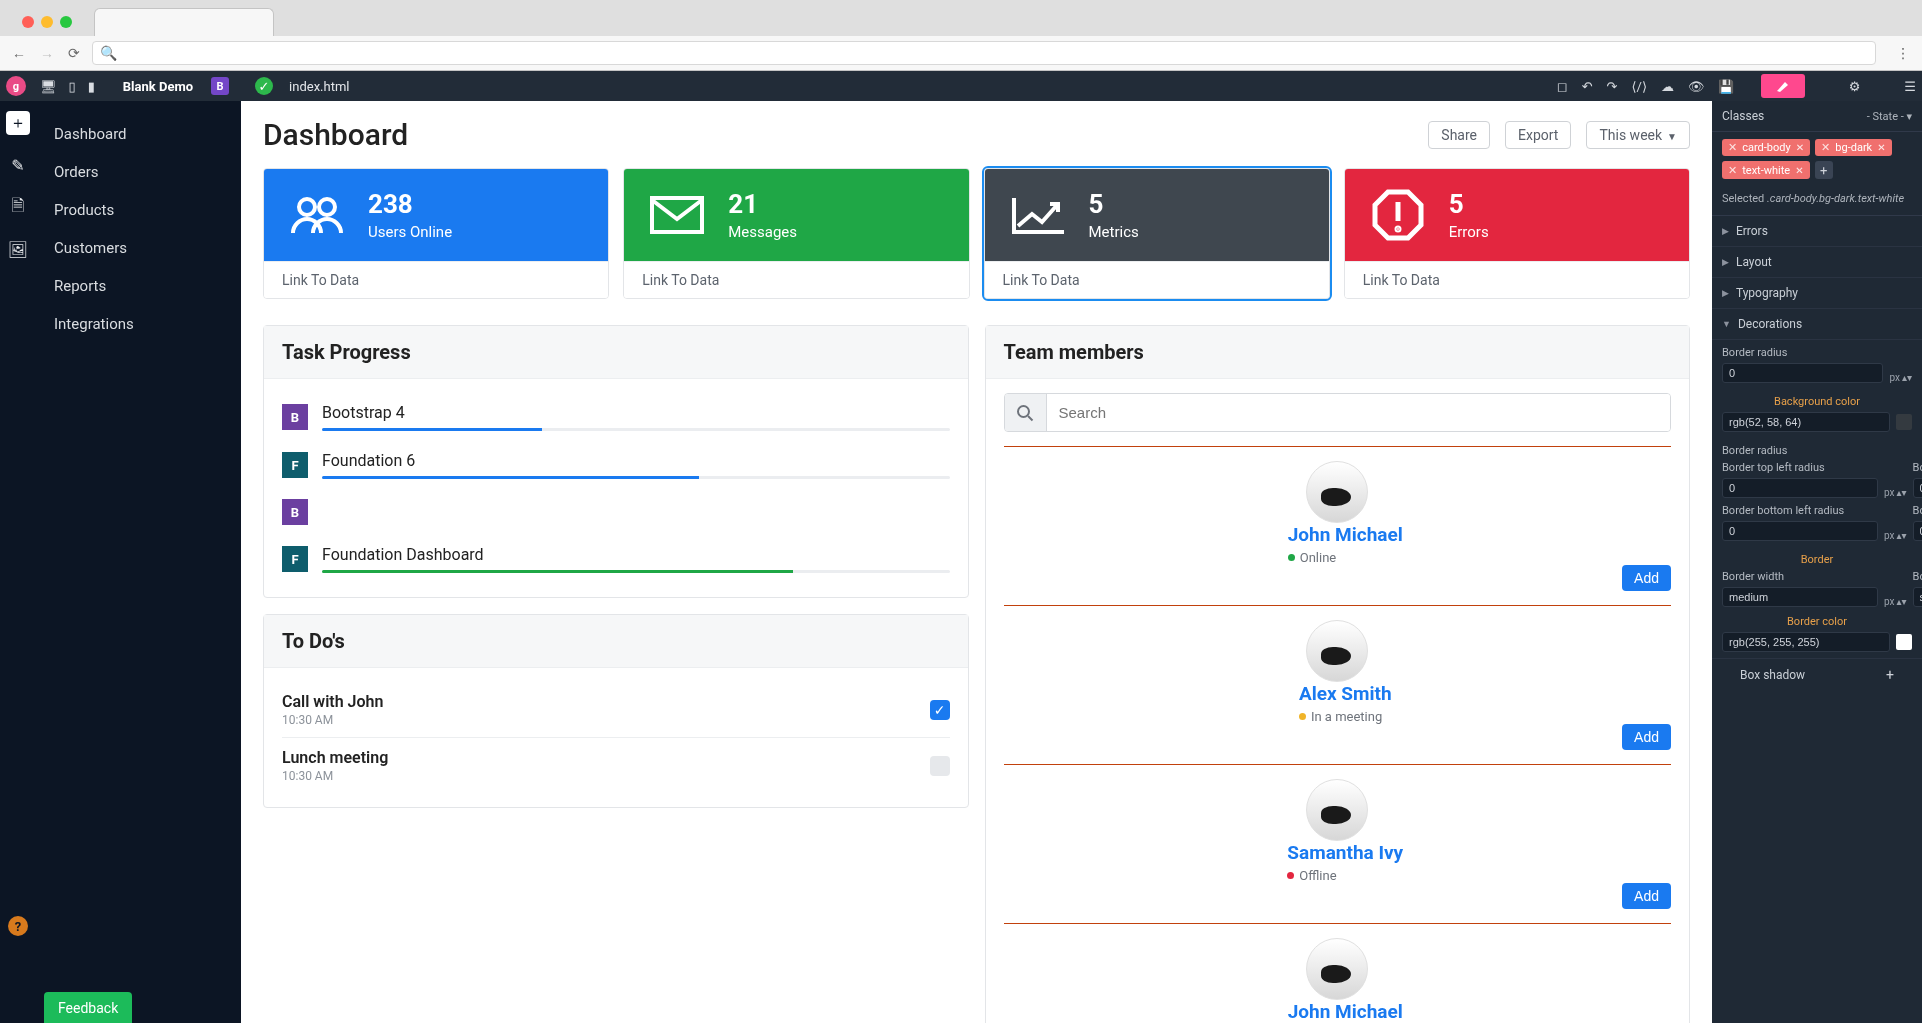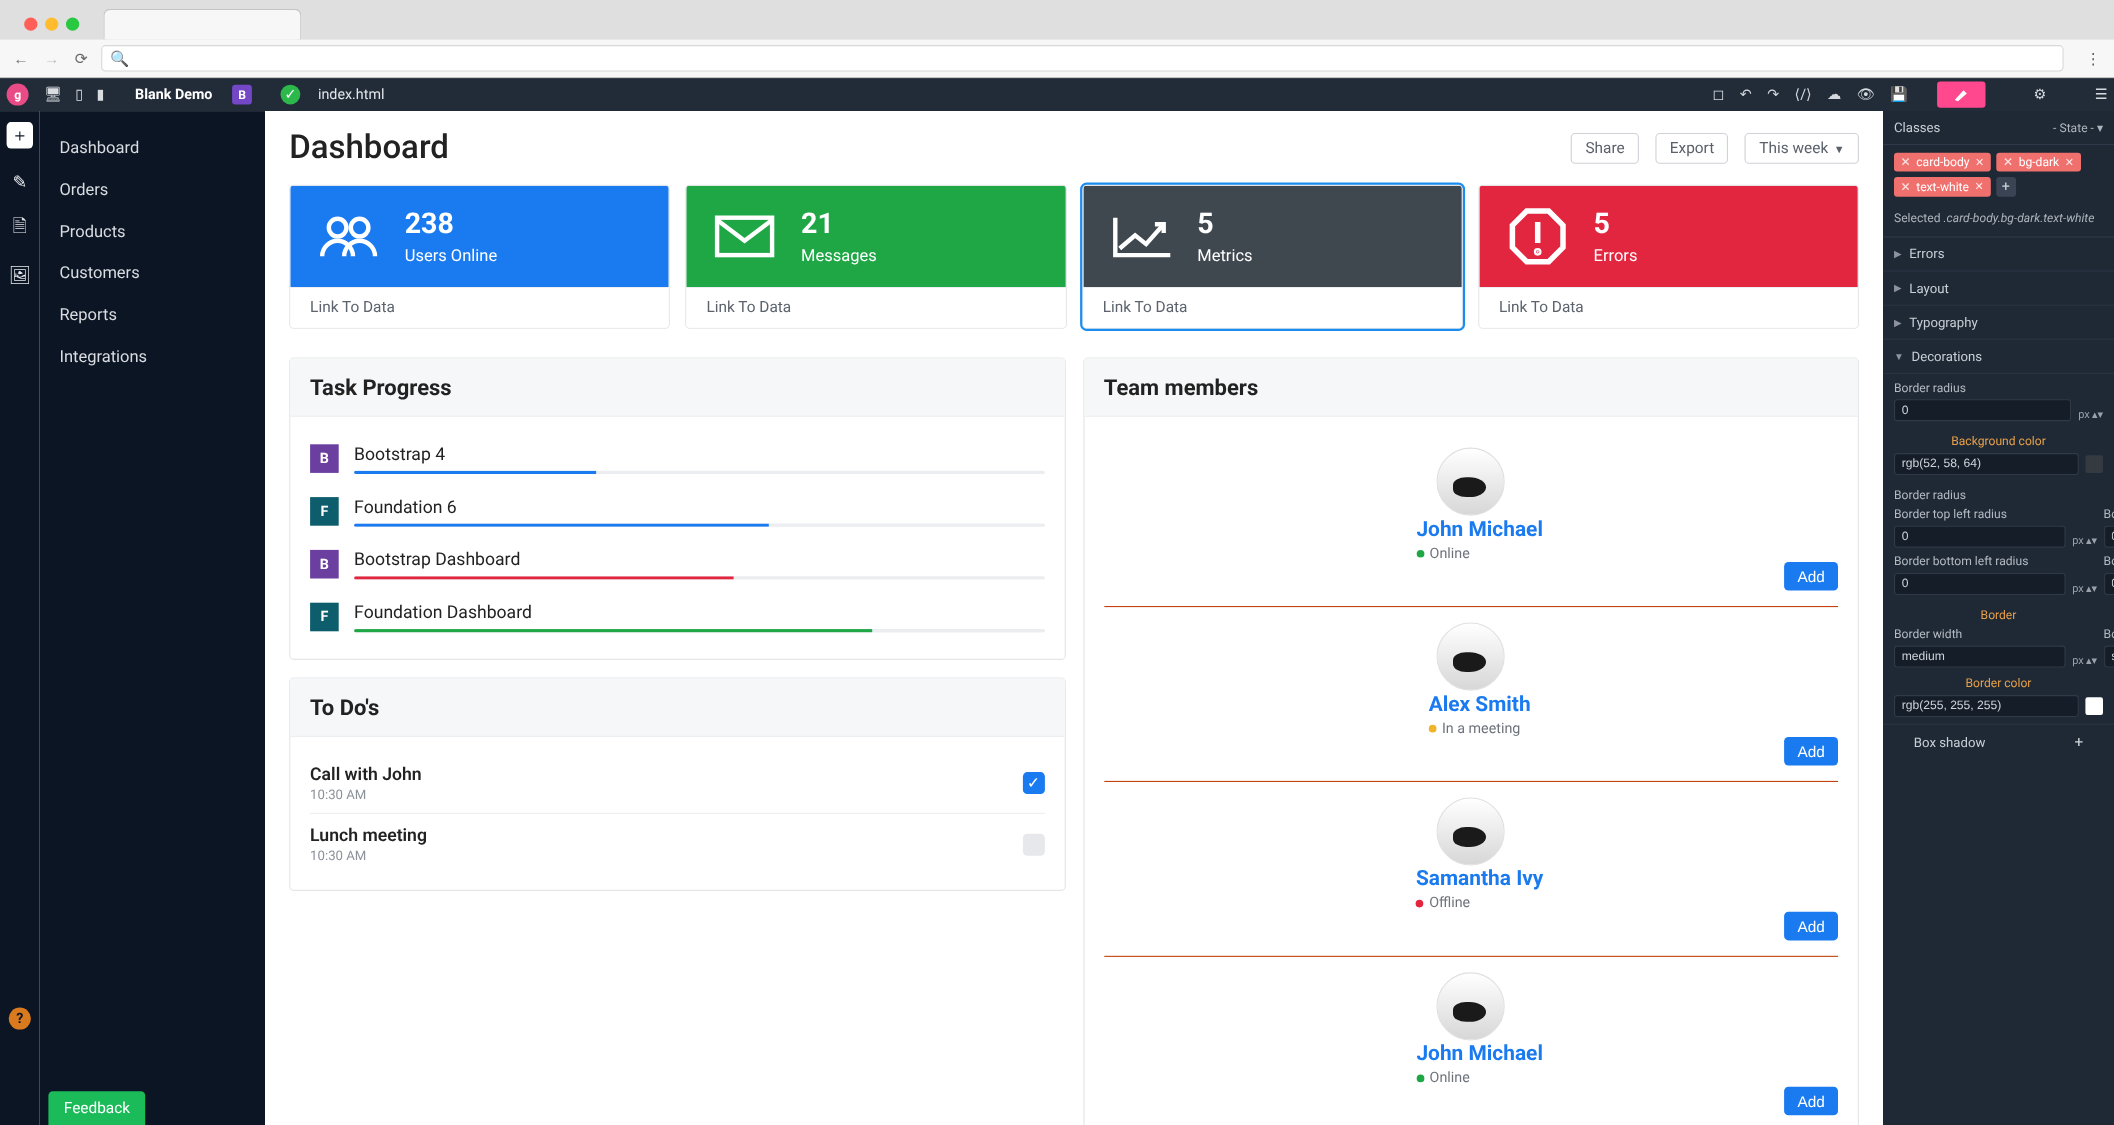--- a/index.html
+++ b/index.html
@@ -310,26 +310,20 @@
               <div class="task-badge tb-f">F</div>
               <div class="task-col">
                   <div class="task-name">Foundation 6</div>
                   <div class="task-bar">
                     <div class="task-fill tf2"></div>
                   </div>
                 </div>
             </div>
             <div class="task">
               <div class="task-badge tb-b">B</div>
-              <div class="task-col">
-                  <div class="task-name">Bootstrap Dashboard</div>
-                  <div class="task-bar">
-                    <div class="task-fill tf3"></div>
-                  </div>
-                </div>
             </div>
             <div class="task">
               <div class="task-badge tb-f">F</div>
               <div class="task-col">
                   <div class="task-name">Foundation Dashboard</div>
                   <div class="task-bar">
                     <div class="task-fill tf4"></div>
                   </div>
                 </div>
             </div>
@@ -354,20 +348,31 @@
               <div class="chk chk-off"></div>
             </div>
           </div>
         </div>
       </div>
 
       <div class="col">
         <div class="card">
           <div class="card-h">Team members</div>
           <div class="card-b">
+            <div class="search-wrap">
+              <div class="search-ic">
+                <svg width="18" height="18" viewBox="0 0 18 18">
+                    <g stroke="#6e737b" stroke-width="2" fill="none">
+                      <circle cx="7.5" cy="7.5" r="5.5"></circle>
+                      <line x1="12" y1="12" x2="16.5" y2="16.5"></line>
+                    </g>
+                  </svg>
+              </div>
+              <input class="search-in" placeholder="Search" style="">
+            </div>
             <div class="member">
               <div class="avatar"></div>
               <div class="m-info">
                   <div class="m-name">John Michael</div>
                   <div class="m-status">
                     <span class="s-dot sd-g"></span>
                     <span>Online</span>
                   </div>
                 </div>
               <button class="add-btn">Add</button>

